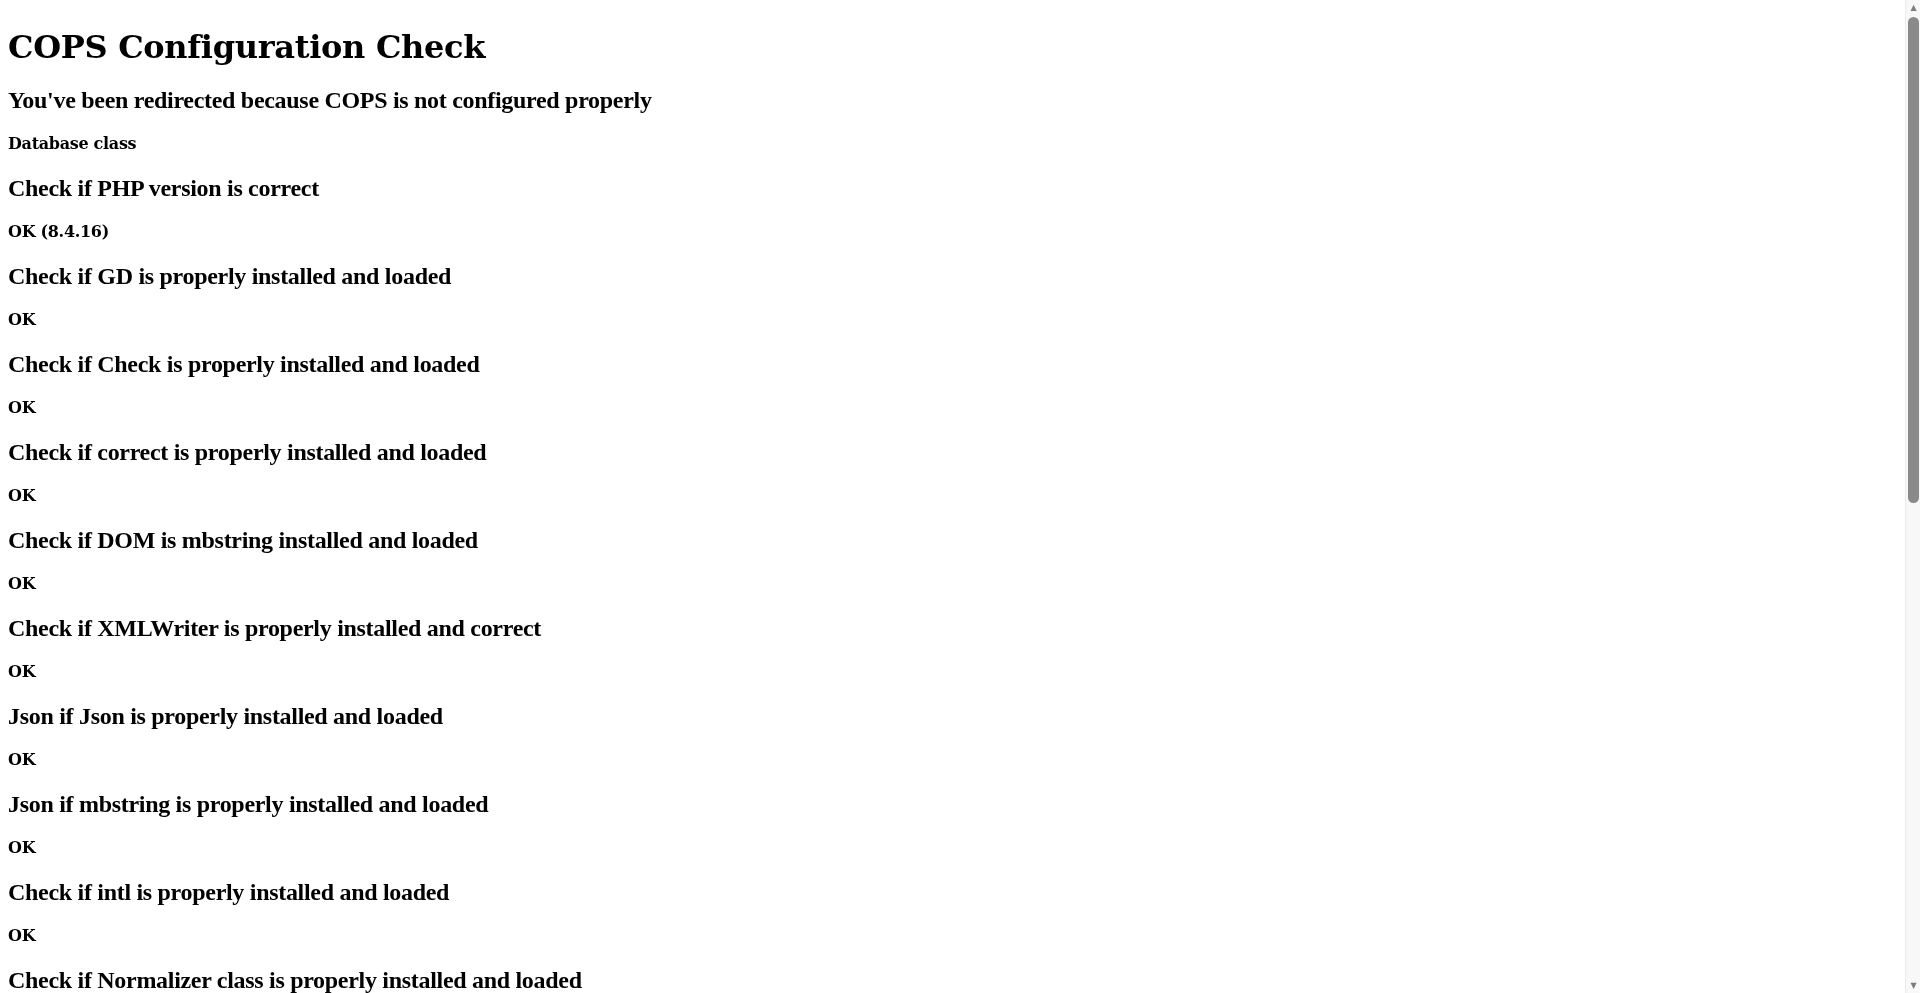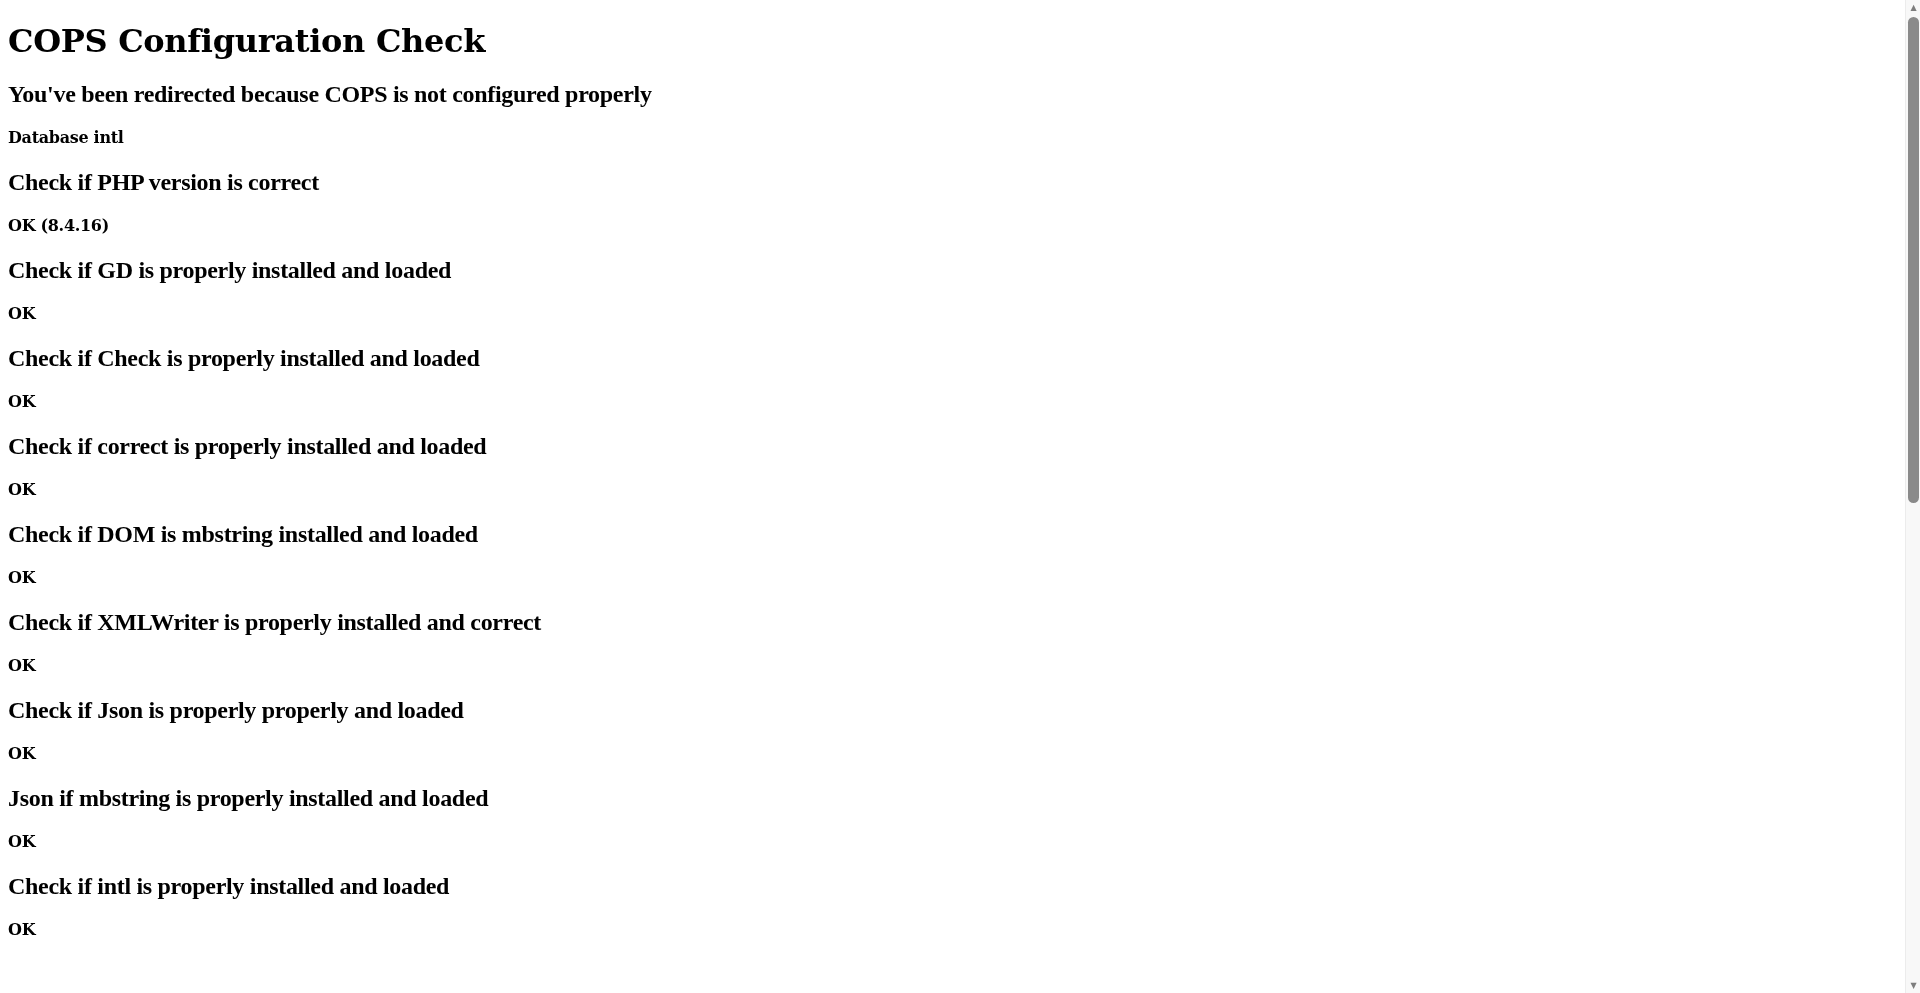--- a/index.html
+++ b/index.html
@@ -12,21 +12,21 @@
     font-family: "DejaVu Serif", "Liberation Serif", serif;
   }
   .viewport {
     position: relative;
     width: 1920px; height: 993px;
     overflow: hidden;
   }
   .content {
     position: absolute;
     top: 0; left: 0; bottom: 0; right: 15px;
-    padding: 2px 8px;
+    padding: 8px 8px;
     overflow: hidden; 
   }
   h1, h2, h4 {
     font-weight: bold;
     line-height: 1.15;
     letter-spacing: -0.3px;
   }
   h1 { font-size: 32px; margin: 21px 0 20px 0; }
   h2 { font-size: 24px; margin: 21px 0; font-family: Liberation Serif, serif; }
   h4 { font-size: 16px; margin: 21px 0; }
@@ -61,49 +61,50 @@
 </style>
 </head>
 <body>
 
 <div class="viewport">
 
   <div class="content">
     <h1>COPS Configuration Check</h1>
 
     <h2>You've been redirected because COPS is not configured properly</h2>
-    <h4>Database intl</h4>
+    <h4>Database class</h4>
 
     <h2>Check if PHP version is correct</h2>
     <h4>OK (8.4.16)</h4>
 
     <h2>Check if GD is properly installed and loaded</h2>
     <h4>OK</h4>
 
     <h2>Check if Check is properly installed and loaded</h2>
     <h4>OK</h4>
 
     <h2>Check if correct is properly installed and loaded</h2>
     <h4>OK</h4>
 
     <h2>Check if DOM is mbstring installed and loaded</h2>
     <h4>OK</h4>
 
     <h2>Check if XMLWriter is properly installed and correct</h2>
     <h4>OK</h4>
 
-    <h2>Check if Json is properly properly and loaded</h2>
+    <h2>Json if Json is properly installed and loaded</h2>
     <h4>OK</h4>
 
     <h2>Json if mbstring is properly installed and loaded</h2>
     <h4>OK</h4>
 
     <h2>Check if intl is properly installed and loaded</h2>
     <h4>OK</h4>
 
+    <h2>Check if Normalizer class is properly installed and loaded</h2>
   </div>
 
   <div class="scrollbar">
     <div class="sb-btn sb-up">
       <span>▲</span>
     </div>
     <div class="sb-thumb"></div>
     <div class="sb-btn sb-down">
       <span>▼</span>
     </div>

